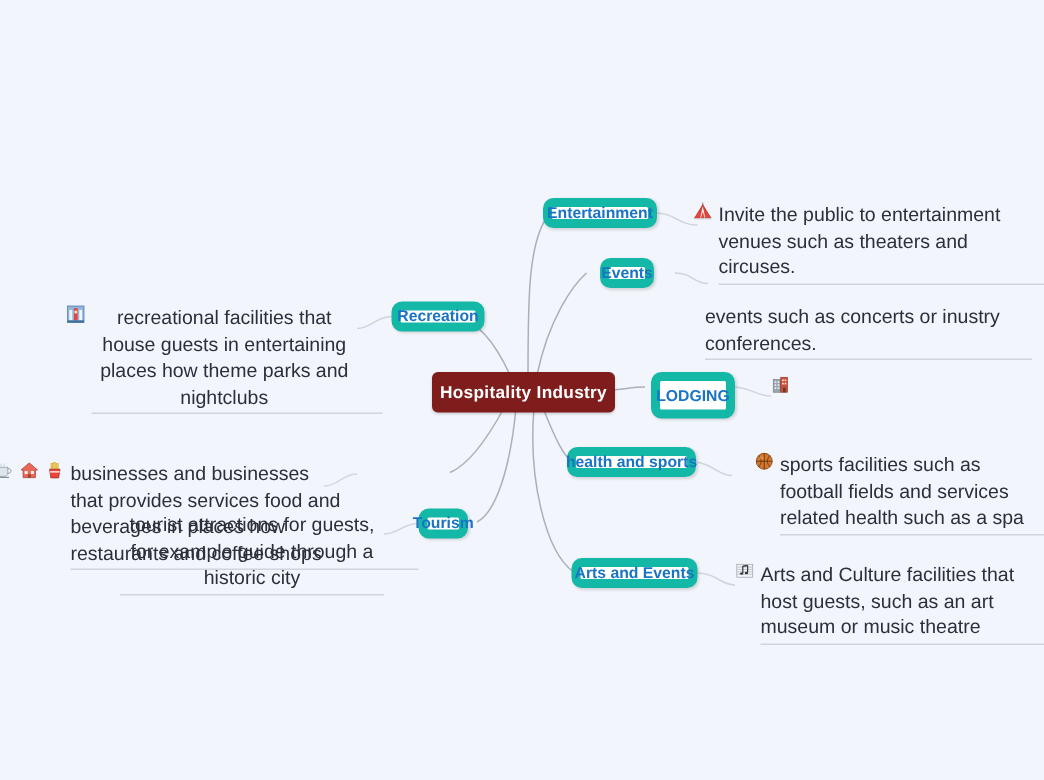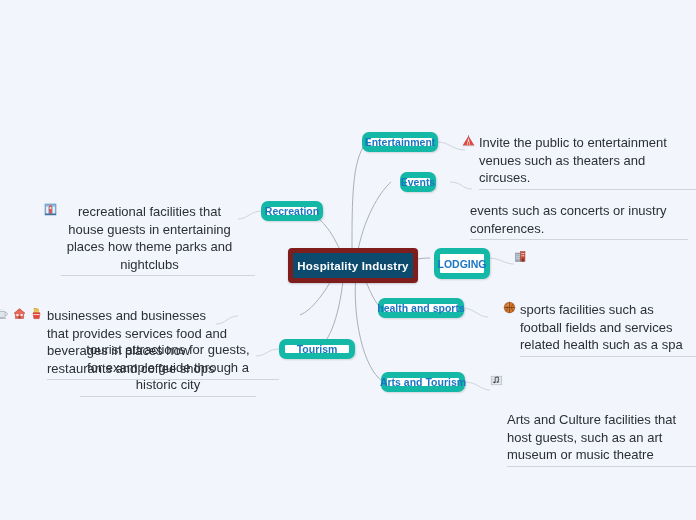--- a/index.html
+++ b/index.html
@@ -24,22 +24,22 @@
     position: absolute;
     left: 0; top: 0;
     width: 696px;
     height: 520px;
     pointer-events: none;
   }
 
   
   .central-node {
     position: absolute;
-    background: #0c4a6e;
-    border: 5px solid #7f1d1d;
+    background: #7f1d1d;
+    border: 1px solid #7f1d1d;
     border-radius: 4px;
     color: #ffffff;
     font-weight: bold;
     font-size: 11.5px;
     letter-spacing: 0.2px;
     display: flex;
     align-items: center;
     justify-content: center;
     box-shadow: 0 1px 2px rgba(0,0,0,0.18);
     white-space: nowrap;
@@ -203,37 +203,37 @@
         </svg>
       </span>
     </div>
     <div style="position:relative; flex:1;">
       <div class="leaf-text">sports facilities such as football fields and services related health such as a spa</div>
       <div class="leaf-underline" style="width:195px;"></div>
     </div>
   </div>
 
   <div class="branch-node" style="left:381px; top:372px; width:84px; height:20px;">
-    <span>Arts and Tourism</span>
+    <span>Arts and Events</span>
   </div>
   <div class="leaf" style="left:490px; top:374px; width:194px;">
     <div class="leaf-icons">
       <span class="leaf-icon">
         <svg class="icon-svg" width="13" height="13" viewBox="0 0 13 13">
           <rect x="1.2" y="2.2" width="10.6" height="8.6" fill="#f4f6f8" stroke="#9aa4b0" stroke-width="0.5"></rect>
           <path d="M1.6 4 H11.4 M1.6 5.6 H11.4 M1.6 7.2 H11.4 M1.6 8.8 H11.4" stroke="#9aa4b0" stroke-width="0.4"></path>
           <path d="M5.2 3.4 V8.2" stroke="#33393f" stroke-width="0.8"></path>
           <ellipse cx="4.4" cy="8.4" rx="1.1" ry="0.8" fill="#33393f"></ellipse>
           <path d="M8.4 3.0 V7.8" stroke="#33393f" stroke-width="0.8"></path>
           <ellipse cx="7.6" cy="8.0" rx="1.1" ry="0.8" fill="#33393f"></ellipse>
           <path d="M5.2 3.4 C6.6 3.0 7.4 3.2 8.4 3.0" stroke="#33393f" stroke-width="1" fill="none"></path>
         </svg>
       </span>
     </div>
-    <div style="position:relative; flex:1;margin-top:37px;">
+    <div style="position:relative; flex:1;">
       <div class="leaf-text">Arts and Culture facilities that host guests, such as an art museum or music theatre</div>
       <div class="leaf-underline" style="width:194px;"></div>
     </div>
   </div>
 
   <div class="branch-node" style="left:261px; top:201px; width:62px; height:20px;">
     <span>Recreation</span>
   </div>
   <div class="leaf" style="left:44px; top:203px; width:194px;text-align:center;">
     <div class="leaf-icons">
@@ -282,21 +282,21 @@
           <path d="M3.3 7.6 H9.7" stroke="#ffffff" stroke-width="0.8"></path>
         </svg>
       </span>
     </div>
     <div style="position:relative; flex:1;">
       <div class="leaf-text">businesses and businesses that provides services food and beverages in places how restaurants and coffee shops</div>
       <div class="leaf-underline" style="width:232px;"></div>
     </div>
   </div>
 
-  <div class="branch-node" style="left:279px; top:339px; width:76px; height:20px;">
+  <div class="branch-node" style="left:279px; top:339px; width:33px; height:20px;">
     <span>Tourism</span>
   </div>
   <div class="leaf" style="left:80px; top:341px; width:176px;text-align:center;">
     <div style="position:relative; flex:1;">
       <div class="leaf-text">tourist attractions for guests, for example guide through a historic city</div>
       <div class="leaf-underline" style="width:176px;"></div>
     </div>
   </div>
 
 </div>

